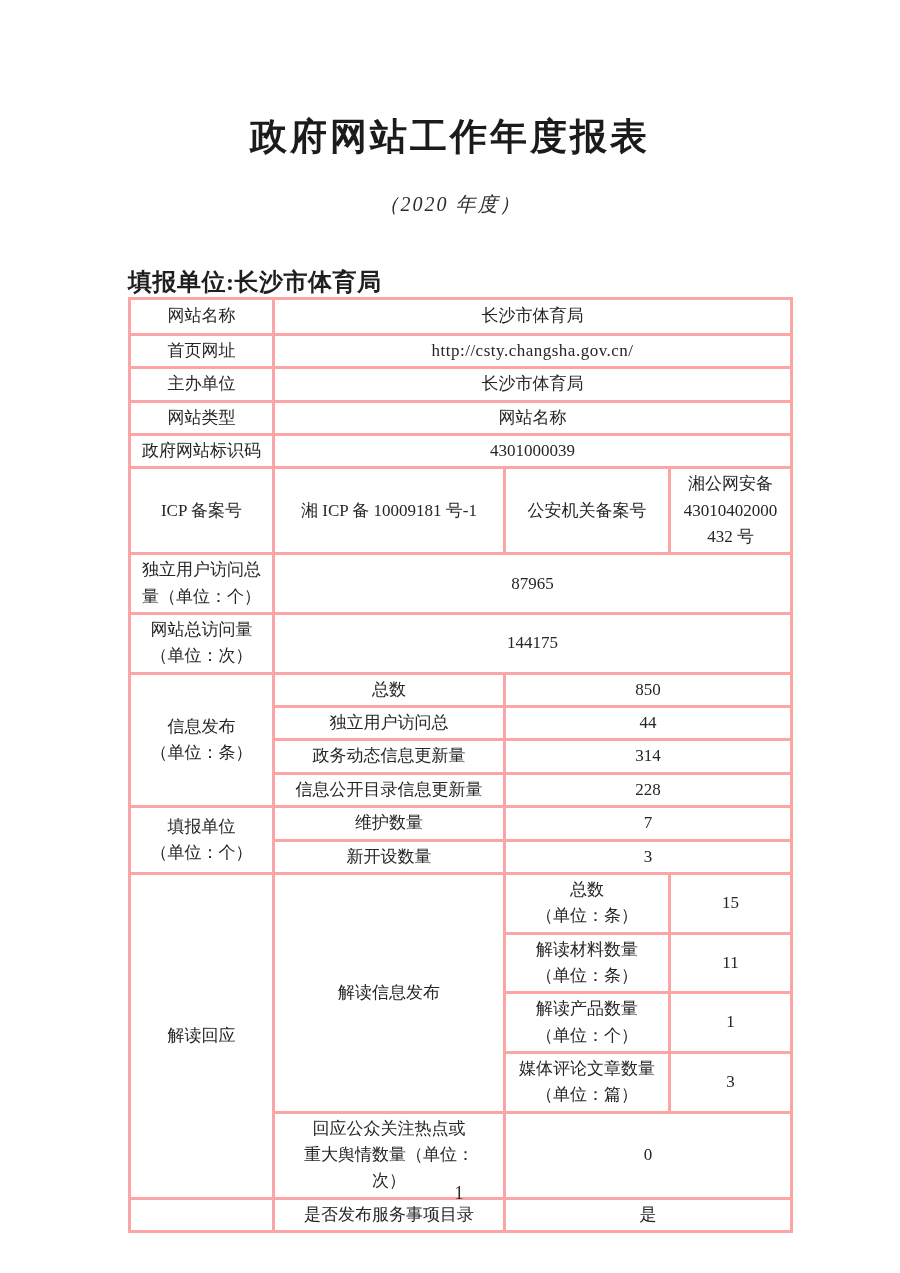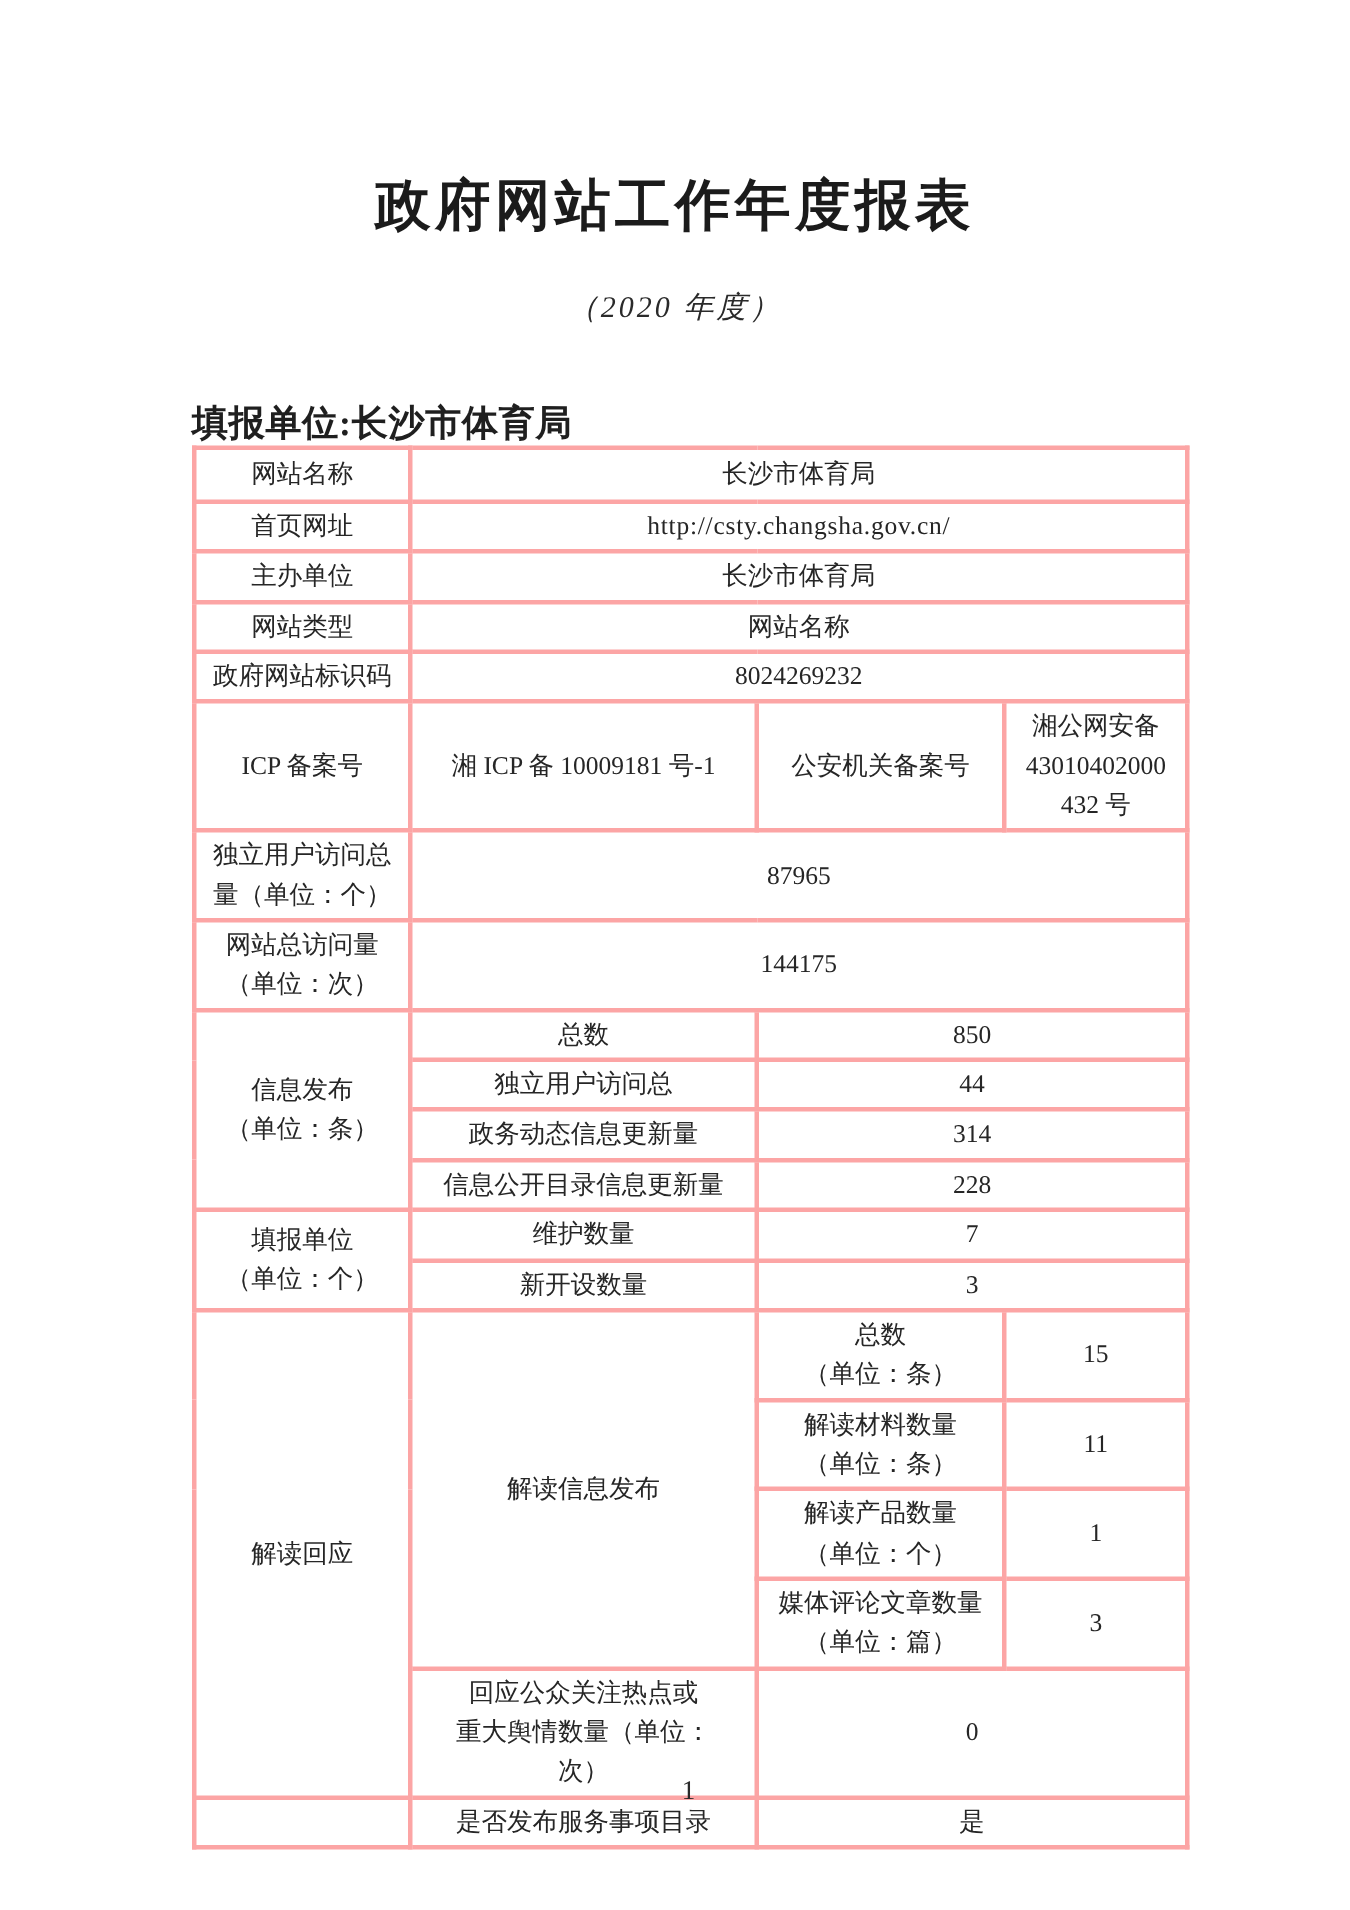--- a/index.html
+++ b/index.html
@@ -80,21 +80,21 @@
       <tr class="rh33">
         <td>主办单位</td>
         <td colspan="3">长沙市体育局</td>
       </tr>
       <tr class="rh33">
         <td>网站类型</td>
         <td colspan="3">网站名称</td>
       </tr>
       <tr class="rh33">
         <td>政府网站标识码</td>
-        <td colspan="3">8024269232</td>
+        <td colspan="3">4301000039</td>
       </tr>
       <tr class="rh86">
         <td>ICP 备案号</td>
         <td>湘 ICP 备 10009181 号-1</td>
         <td>公安机关备案号</td>
         <td>湘公网安备
 43010402000
 432 号</td>
       </tr>
       <tr class="rh56">

